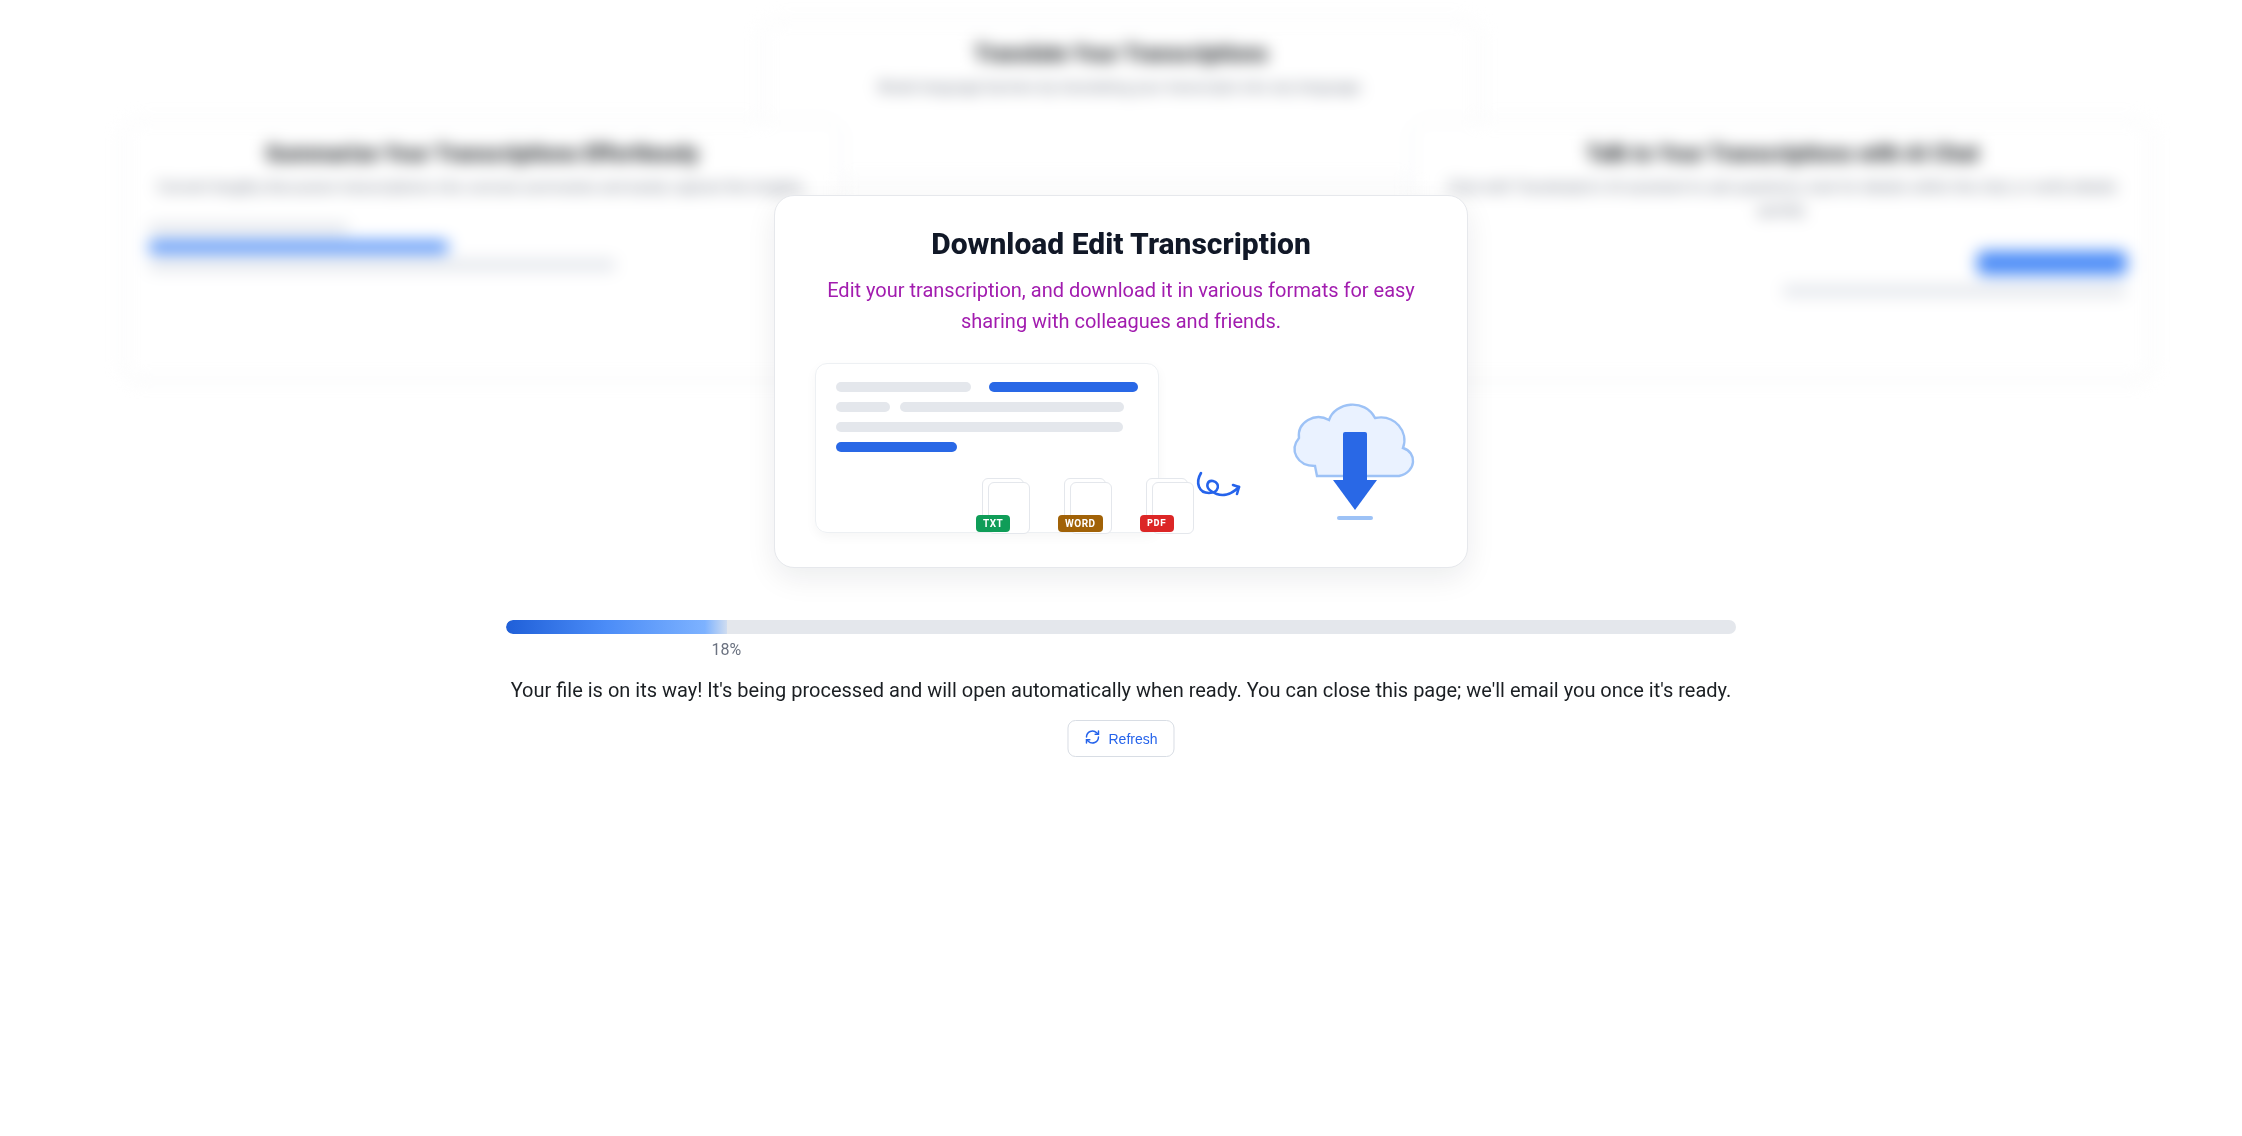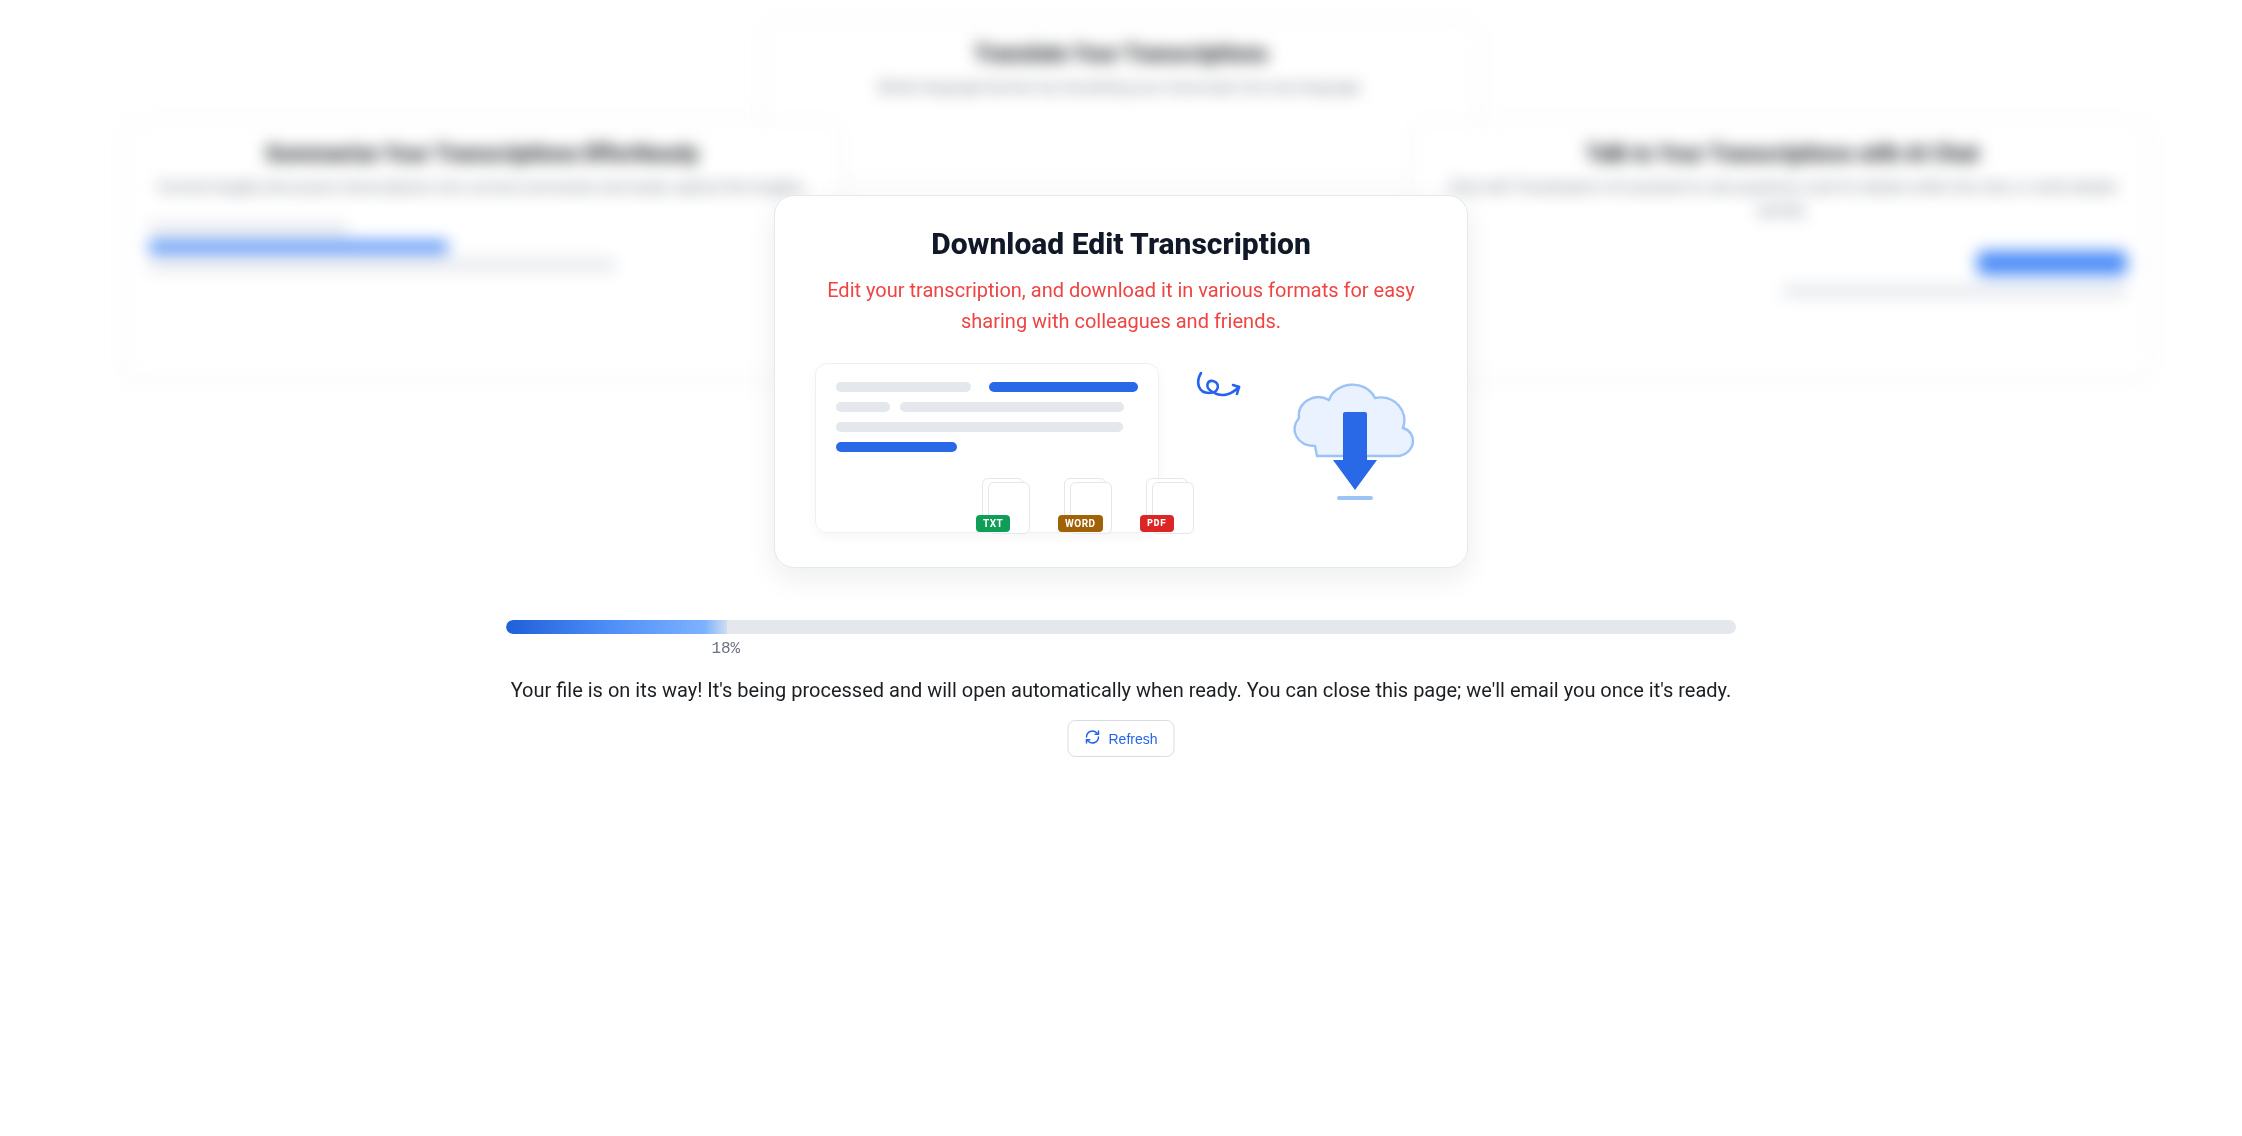--- a/index.html
+++ b/index.html
@@ -20,23 +20,23 @@
   .sk-blue { background: #4b8cf7; }
   .sk-pill { display:inline-block; height: 24px; border-radius: 6px; background:#4b8cf7; }
 
   
   .front-card {
     position: absolute; left: 50%; transform: translateX(-50%);
     top: 195px; width: 694px; background: #fff; border: 1px solid #e6e8ec;
     border-radius: 20px; padding: 30px 40px 34px; box-shadow: 0 10px 30px rgba(17,24,39,0.08);
   }
   .front-card h2 { font-size: 30px; font-weight: 800; text-align: center; color: #111827; }
-  .front-card p.sub { font-size: 20px; font-weight: 400; text-align: center; color: #ef4444; margin-top: 14px; line-height: 1.55; }
+  .front-card p.sub { font-size: 20px; font-weight: 400; text-align: center; color: #a21caf; margin-top: 14px; line-height: 1.55; }
 
-  .illus { margin-top: 26px; display:flex; align-items:flex-start; justify-content:center; gap:34px; }
+  .illus { margin-top: 26px; display:flex; align-items:flex-end; justify-content:center; gap:34px; }
   .doc-box { position:relative; width: 420px; height: 170px; border:1px solid #edf0f3; border-radius:12px; padding:18px 20px 14px; box-shadow: 0 4px 12px rgba(0,0,0,0.04); }
   .doc-line { height:10px; border-radius:6px; background:#e4e7ec; margin-bottom:10px; }
   .doc-line.blue { background:#2968e6; } .doc-line.w45 { width:45%; display:inline-block; }
   .doc-line.w50 { width:50%; display:inline-block; margin-left:8px; }
   .doc-line.w90 { width:95%; } .doc-line.w40 { width:40%; }
 
   .fmt-row { position:absolute; bottom:-8px; left:160px; display:flex; gap:22px; }
   .fmt { position:relative; width:60px; height:64px; }
   .fmt .pages { position:absolute; inset:0; }
   .fmt .page { position:absolute; width:42px; height:52px; background:#fff; border:1px solid #e4e7ec; border-radius:6px; }
@@ -44,21 +44,21 @@
   .fmt .page:nth-child(2){ left:12px; top:6px; }
   .fmt .badge { position:absolute; left:0; bottom:8px; font-size:10px; font-weight:700; color:#fff; padding:3px 7px; border-radius:4px; letter-spacing:.5px; }
   .badge.txt  { background:#0f9d58; }
   .badge.word { background:#a16207; }
   .badge.pdf  { background:#dc2626;font-family:Liberation Mono, monospace; }
 
   .arrow-swirl { width:54px; height:70px; display:flex; align-items:center; justify-content:center; }
   .cloud-dl { width:150px; height:150px; display:flex; align-items:center; justify-content:center; }
 
   
-  .progress-wrap { position:absolute; left:50%; transform:translateX(-50%); top:620px; width:1230px;font-family:Liberation Mono, monospace; }
+  .progress-wrap { position:absolute; left:50%; transform:translateX(-50%); top:620px; width:1230px; }
   .bar { width:100%; height:14px; background:#e4e7ec; border-radius:8px; overflow:hidden; }
   .bar-fill { height:100%; background:linear-gradient(90deg,#1f5fd8,#4b8cf7,#7db2ff 90%, rgba(125,178,255,0.2)); border-radius:8px 0 0 8px; }
   .bar-label { font-size:16px; color:#6b7280; margin-top:6px; }
 
   .status-line { position:absolute; left:50%; transform:translateX(-50%); top:678px; width:1230px; text-align:center; font-size:20px; color:#1b1f23; }
   .refresh-wrap { position:absolute; left:50%; transform:translateX(-50%); top:720px; }
   .refresh-btn { display:inline-flex; align-items:center; gap:8px; border:1px solid #d8dde4; background:#fff; color:#2563eb; font-size:14px; font-weight:500; padding:8px 16px; border-radius:8px; cursor:pointer; }
 </style>
 </head>
 <body>

